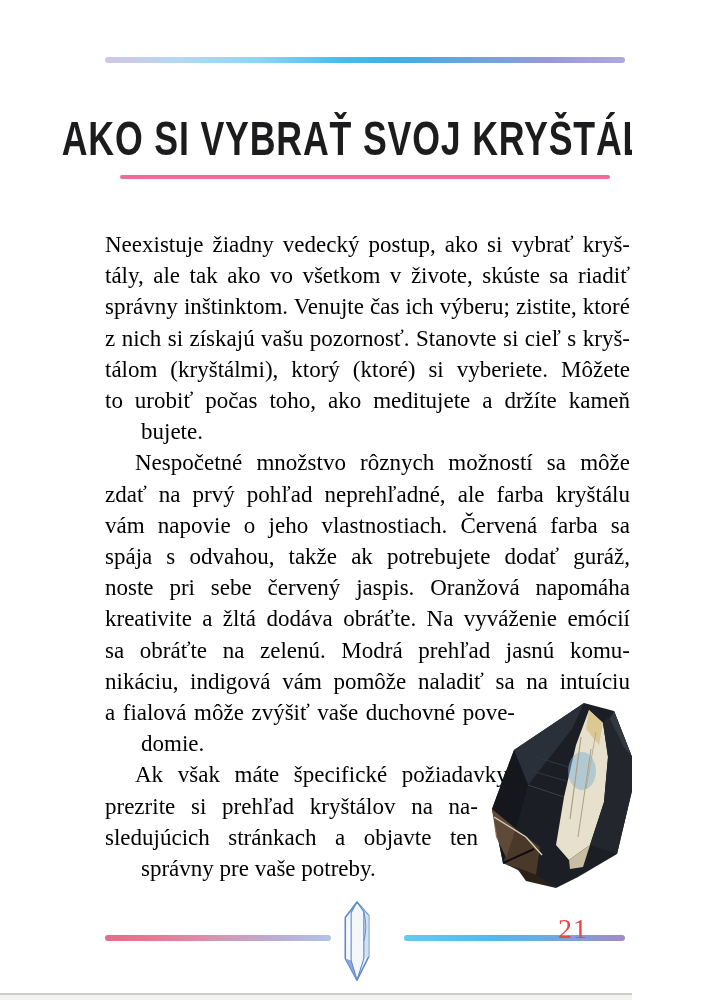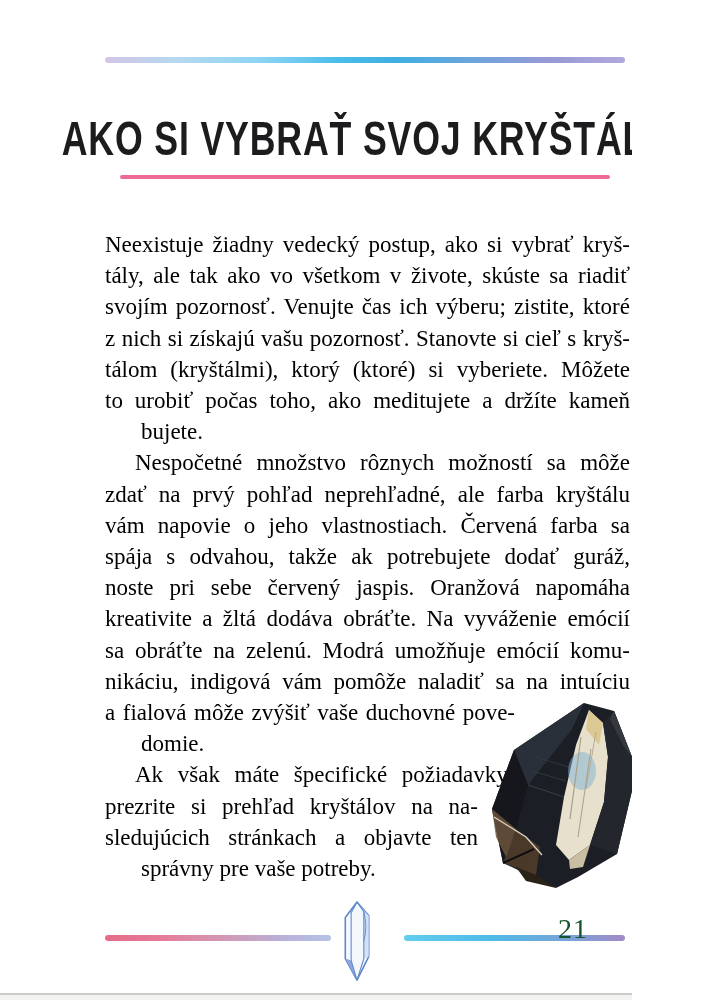--- a/index.html
+++ b/index.html
@@ -64,21 +64,21 @@
   .rule-right{
     position:absolute;left:404px;top:935px;width:221px;height:6px;border-radius:3px;
     background:linear-gradient(90deg,#55c8ec 0%,#3fb4e4 40%,#6f9bd4 75%,#9b7fc2 100%);
     opacity:.92;
   }
   .footer-crystal{
     position:absolute;left:339px;top:900px;width:36px;height:82px;
   }
   .page-number{
     position:absolute;right:44px;top:913px;
-    font-size:28px;color:#14532d;letter-spacing:1px;
+    font-size:28px;color:#ef4444;letter-spacing:1px;
   }
   
   .bottom-edge{
     position:absolute;left:0;bottom:0;width:706px;height:7px;
     background:#f3f3f1;border-top:2px solid #cbcbc8;box-sizing:border-box;
   }
 </style>
 </head>
 <body>
 
@@ -87,33 +87,33 @@
   <div class="top-rule"></div>
 
   <div class="title-wrap">
     <span class="title">AKO SI VYBRAŤ SVOJ KRYŠTÁL</span>
   </div>
   <div class="title-underline"></div>
 
   <div class="body-text">
     <div class="bline">Neexistuje žiadny vedecký postup, ako si vybrať kryš-</div>
     <div class="bline">tály, ale tak ako vo všetkom v živote, skúste sa riadiť</div>
-    <div class="bline">svojím pozornosť. Venujte čas ich výberu; zistite, ktoré</div>
+    <div class="bline">správny inštinktom. Venujte čas ich výberu; zistite, ktoré</div>
     <div class="bline">z nich si získajú vašu pozornosť. Stanovte si cieľ s kryš-</div>
     <div class="bline">tálom (kryštálmi), ktorý (ktoré) si vyberiete. Môžete</div>
     <div class="bline">to urobiť počas toho, ako meditujete a držíte kameň</div>
     <div class="bline last">bujete.</div>
 
     <div class="bline indent">Nespočetné množstvo rôznych možností sa môže</div>
     <div class="bline">zdať na prvý pohľad neprehľadné, ale farba kryštálu</div>
     <div class="bline">vám napovie o jeho vlastnostiach. Červená farba sa</div>
     <div class="bline">spája s odvahou, takže ak potrebujete dodať guráž,</div>
     <div class="bline">noste pri sebe červený jaspis. Oranžová napomáha</div>
     <div class="bline">kreativite a žltá dodáva obráťte. Na vyváženie emócií</div>
-    <div class="bline">sa obráťte na zelenú. Modrá umožňuje emócií komu-</div>
+    <div class="bline">sa obráťte na zelenú. Modrá prehľad jasnú komu-</div>
     <div class="bline">nikáciu, indigová vám pomôže naladiť sa na intuíciu</div>
     <div class="bline nw1">a fialová môže zvýšiť vaše duchovné pove-</div>
     <div class="bline last">domie.</div>
 
     <div class="bline indent nw3">Ak však máte špecifické požiadavky,</div>
     <div class="bline nw2">prezrite si prehľad kryštálov na na-</div>
     <div class="bline nw2">sledujúcich stránkach a objavte ten</div>
     <div class="bline last">správny pre vaše potreby.</div>
   </div>
 

